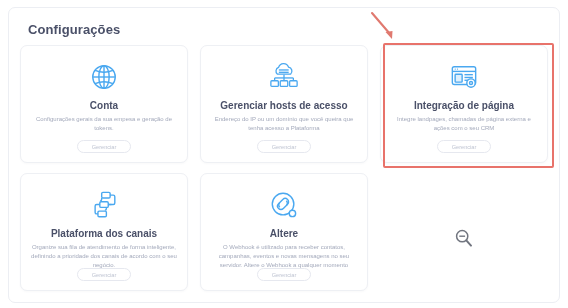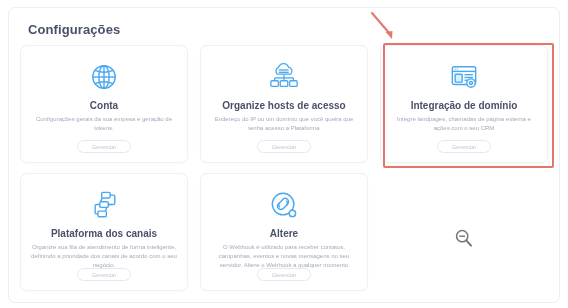--- a/index.html
+++ b/index.html
@@ -180,41 +180,41 @@
             <line x1="17" y1="13.5" x2="17" y2="17"></line>
             <line x1="7" y1="17" x2="27" y2="17"></line>
             <line x1="7" y1="17" x2="7" y2="20"></line>
             <line x1="17" y1="17" x2="17" y2="20"></line>
             <line x1="27" y1="17" x2="27" y2="20"></line>
             <rect x="3" y="20" width="8" height="6" rx="1"></rect>
             <rect x="13" y="20" width="8" height="6" rx="1"></rect>
             <rect x="23" y="20" width="8" height="6" rx="1"></rect>
           </svg>
         </div>
-        <div class="card-title">Organize hosts de acesso</div>
+        <div class="card-title">Gerenciar hosts de acesso</div>
         <div class="card-desc">Endereço do IP ou um domínio que você queira que tenha acesso a Plataforma</div>
         <button class="card-btn">Gerenciar</button>
       </div>
 
       <div class="card">
         <div class="card-icon">
           <svg width="30" height="28" viewBox="0 0 32 30" fill="none" stroke="#4aa8f0" stroke-width="1.5">
             <rect x="3.5" y="4" width="25" height="19" rx="2"></rect>
             <line x1="3.5" y1="9" x2="28.5" y2="9"></line>
             <circle cx="6.6" cy="6.5" r="0.7" fill="#4aa8f0" stroke="none"></circle>
             <circle cx="9" cy="6.5" r="0.7" fill="#4aa8f0" stroke="none"></circle>
             <rect x="6.5" y="12" width="7.5" height="8.5" rx="0.8" fill="#dff0fd"></rect>
             <line x1="16.5" y1="12.5" x2="25.5" y2="12.5"></line>
             <line x1="16.5" y1="15.5" x2="25.5" y2="15.5"></line>
             <line x1="16.5" y1="18.5" x2="22" y2="18.5"></line>
             <circle cx="23.5" cy="21.5" r="4.5" fill="#ffffff" stroke="#4aa8f0"></circle>
             <circle cx="23.5" cy="21.5" r="1.6"></circle>
           </svg>
         </div>
-        <div class="card-title">Integração de domínio</div>
+        <div class="card-title">Integração de página</div>
         <div class="card-desc">Integre landpages, chamadas de página externa e ações com o seu CRM</div>
         <button class="card-btn">Gerenciar</button>
       </div>
 
       <div class="card">
         <div class="card-icon">
           <svg width="29" height="30" viewBox="0 0 30 32" fill="none" stroke="#4aa8f0" stroke-width="1.5">
             <rect x="12" y="2.5" width="9" height="6" rx="1.3"></rect>
             <rect x="10" y="12.5" width="9" height="6" rx="1.3"></rect>
             <rect x="8" y="22.5" width="9" height="6" rx="1.3"></rect>

